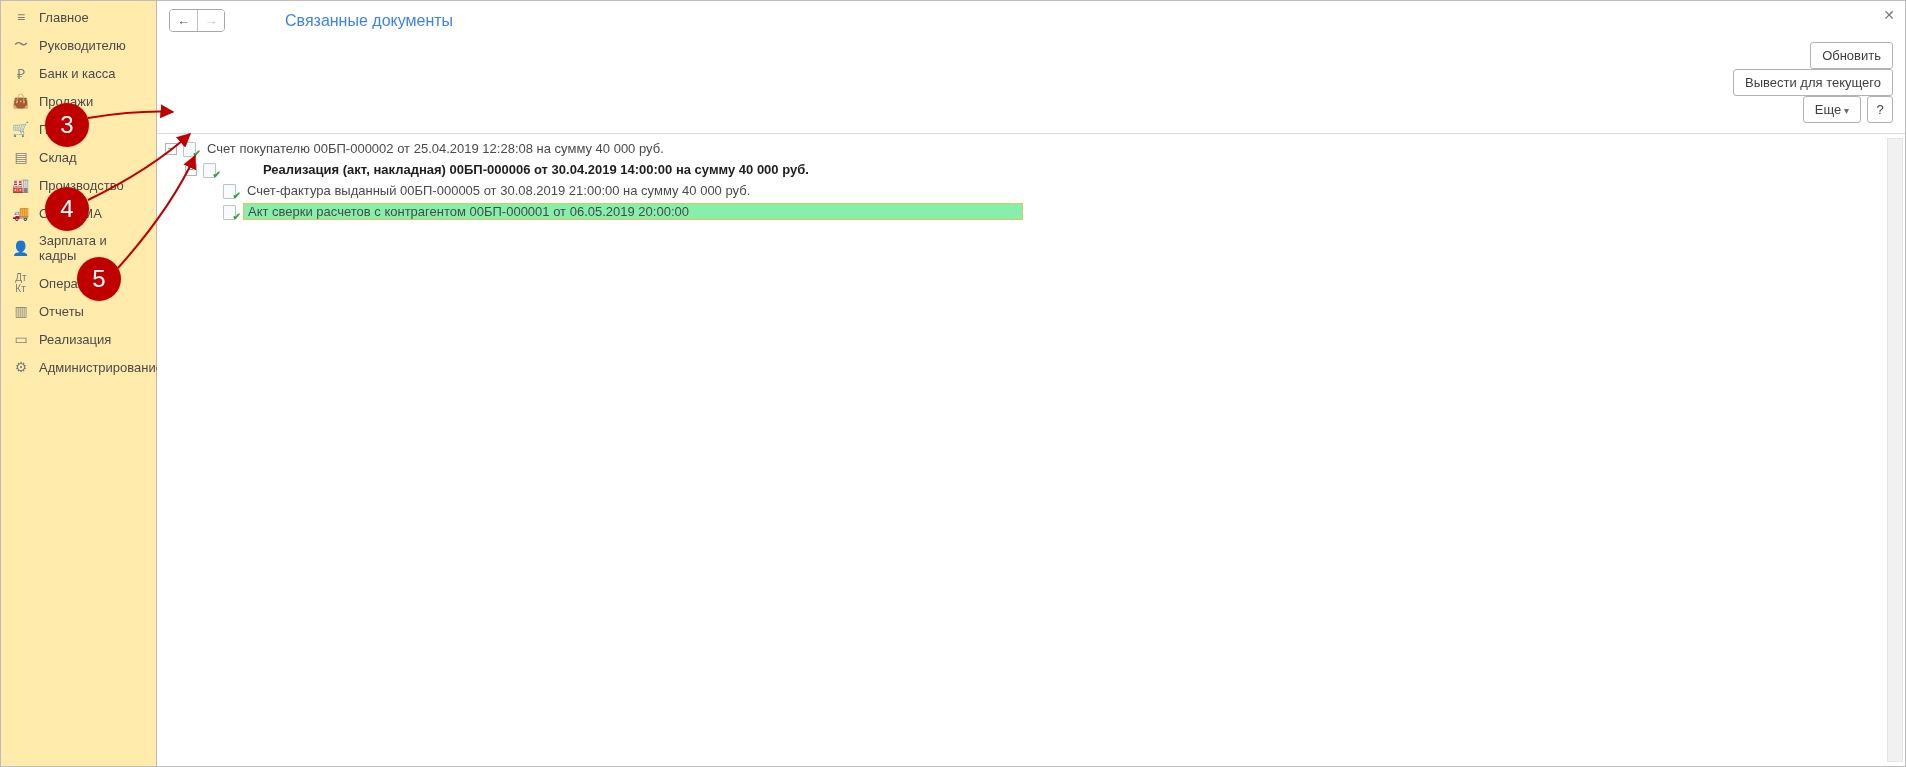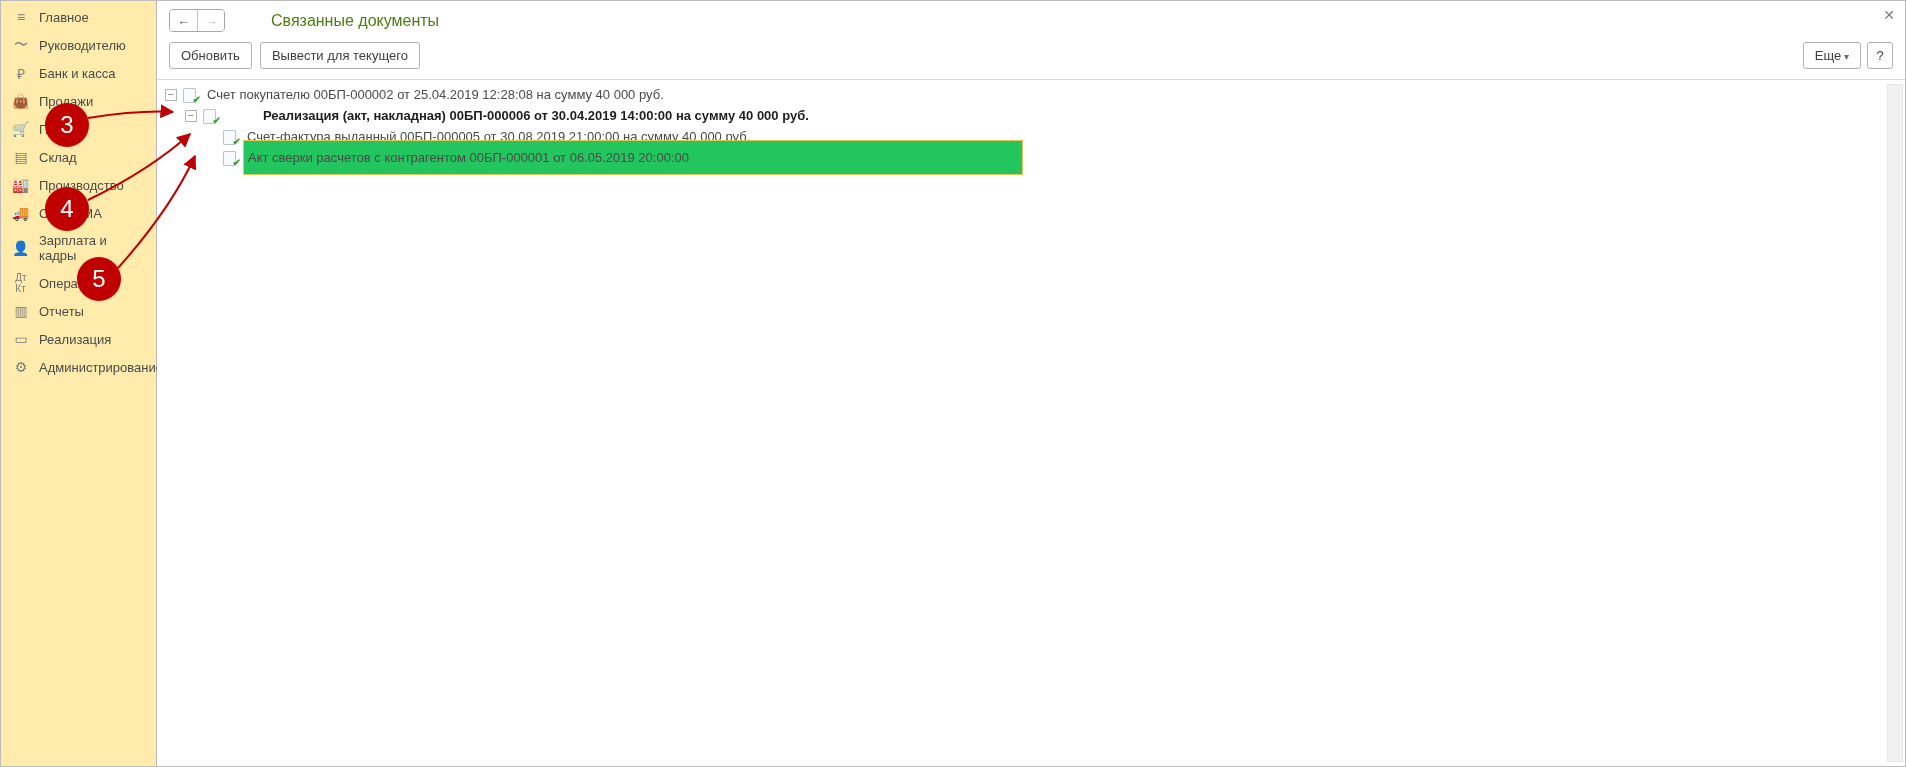--- a/index.html
+++ b/index.html
@@ -75,36 +75,36 @@
     align-items: center;
     justify-content: center;
     color: #555;
     font-size: 13px;
     font-weight: bold;
   }
   .nav-btn + .nav-btn { border-left: 1px solid #C1C1C1; }
   .nav-btn.disabled { color: #C6C6C6; cursor: default; }
   .page-title {
     font-size: 16px;
-    color: #4d7c0f;
-    margin-left: 38px;
+    color: #3b82f6;
+    margin-left: 52px;
   }
   .close-x {
     position: absolute;
     right: 10px; top: 6px;
     font-size: 14px;
     color: #7C7C7C;
     cursor: pointer;
   }
   .toolbar {
     padding: 6px 12px 10px 12px;
     display: flex;
     align-items: flex-end;
-    gap: 8px;
-    position: relative;
+    position: relative;
+    flex-direction: column;
   }
   .btn {
     background: #FFFFFF;
     border: 1px solid #B3B3B3;
     border-radius: 3px;
     padding: 5px 11px;
     font-size: 13px;
     color: #3E3E3E;
     cursor: pointer;
   }
@@ -176,22 +176,22 @@
     font-weight:bold;
     text-shadow:0 0 1px #fff;
   }
   .row-label { padding: 1px 4px; }
   .row.bold .row-label { font-weight: bold; color:#1E1E1E;margin-left:36px; }
   
   .sel-wrap {
     display:inline-flex;
     align-items:center;
     border:1px solid #E5C554;
-    background:#22c55e;
-    height:35px;
+    background:#86efac;
+    height:17px;
     padding:0 6px 0 2px;
     min-width: 780px;
   }
   
   .badge {
     position: absolute;
     width: 44px; height: 44px;
     background: #C00000;
     color: #FFF;
     border-radius: 50%;

